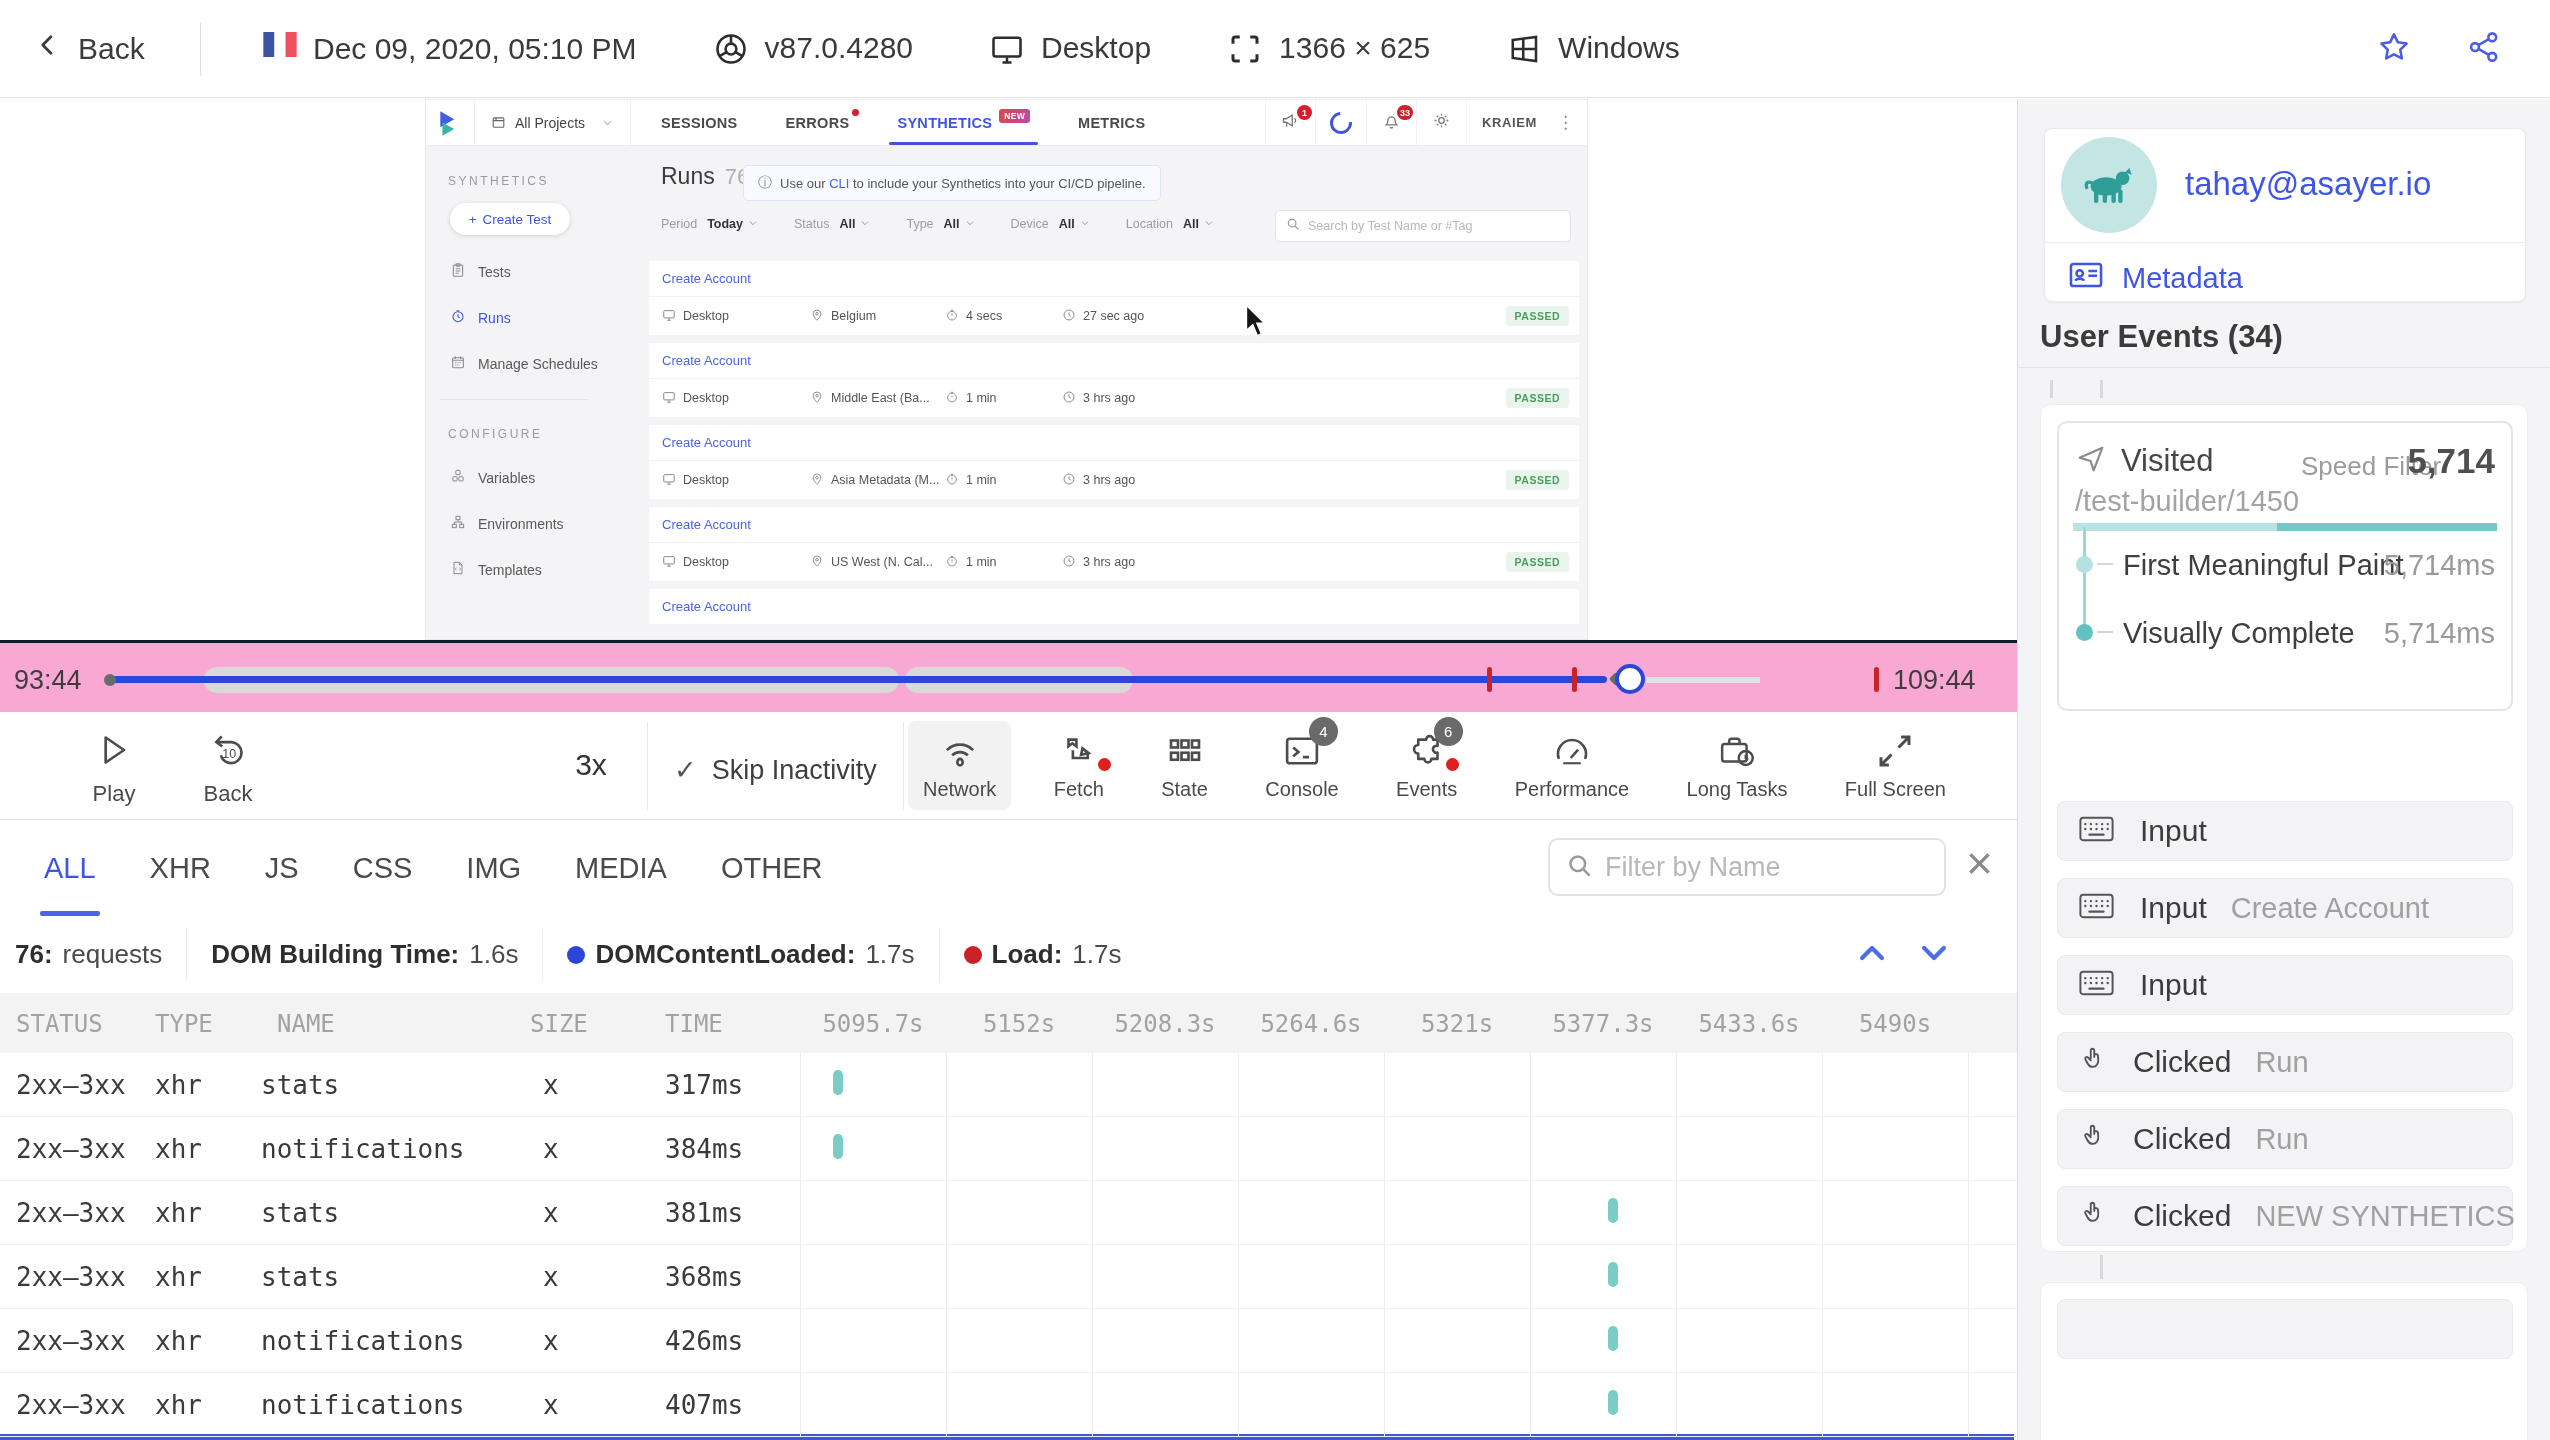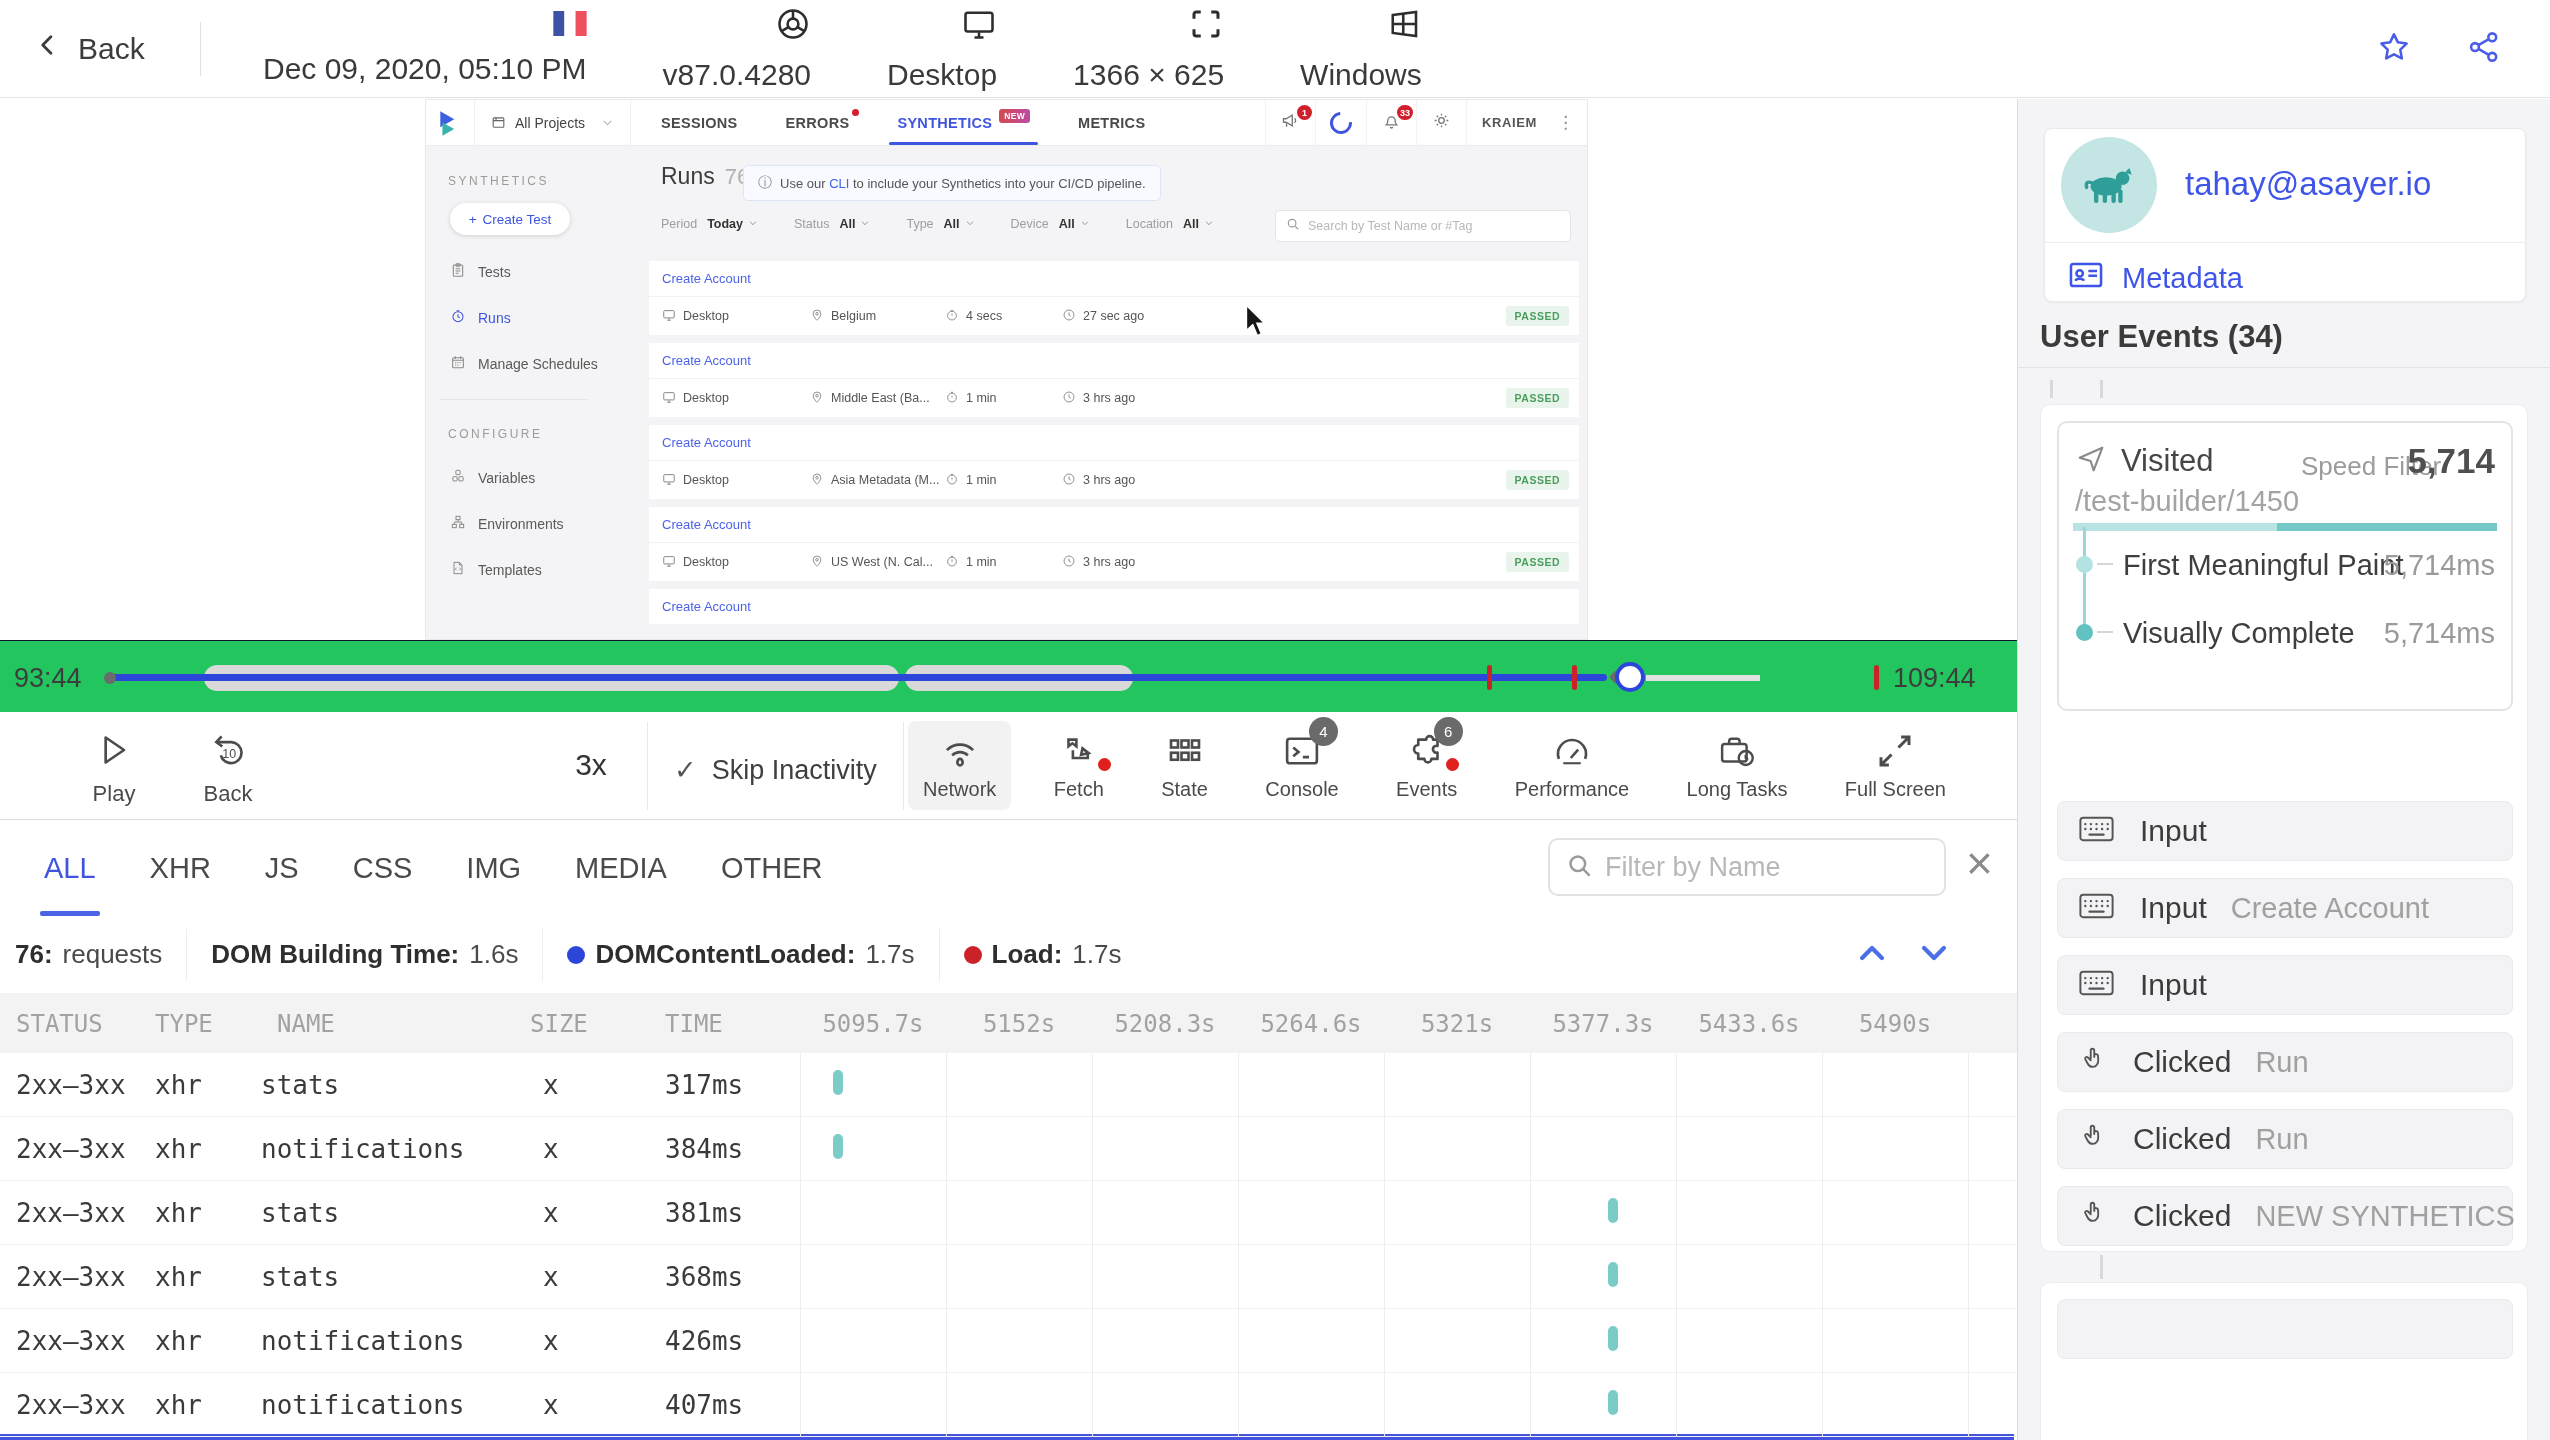--- a/index.html
+++ b/index.html
@@ -8,21 +8,21 @@
           outline:2px solid #a9a9a9; font-family:"Liberation Sans","DejaVu Sans",sans-serif; color:#333; }
 
   
   .topbar { position:absolute; top:0; left:0; width:2550px; height:98px; background:#fff;
             border-bottom:1px solid #e3e3e3; display:flex; align-items:center; }
   .back-btn { display:flex; align-items:center; gap:16px; margin-left:34px; width:150px;
               font-size:30px; color:#3c3c3c; background:none; border:none; cursor:pointer; }
   .back-btn svg { width:28px; height:28px; color:#3c3c3c; }
   .tb-sep { width:1px; height:54px; background:#e0e0e0; margin-left:16px; }
   .tb-meta { display:flex; align-items:center; margin-left:62px; }
-  .tb-item { display:flex; align-items:flex-end; gap:16px; margin-right:76px;flex-direction:column; }
+  .tb-item { display:flex; align-items:flex-start; gap:16px; margin-right:76px; }
   .tb-ic svg { width:36px; height:36px; color:#2d2d2d; display:block; }
   .tb-ic.flag svg { width:34px; height:25px; }
   .tb-txt { font-size:30px; color:#3a3a3a; white-space:nowrap; }
   .tb-right { margin-left:auto; display:flex; gap:54px; margin-right:48px; }
   .tb-right .ibtn { background:none; border:none; cursor:pointer; }
   .tb-right .ibtn svg { width:36px; height:36px; color:#4a5ce8; }
 
   
   .stage { position:absolute; top:99px; left:0; width:2017px; height:541px; background:#fff; }
   .app { position:absolute; left:425px; top:0; width:1163px; height:541px; background:#f4f4f6;
@@ -88,21 +88,21 @@
            font-size:13px; color:#4c63e8; border-bottom:1px solid #f2f2f3; cursor:pointer; }
   .rrow { height:38px; background:#fff; display:flex; align-items:center; font-size:12.5px; color:#555; }
   .rcell { display:flex; align-items:center; gap:7px; }
   .rcell svg { width:14px; height:14px; color:#888; flex:none; }
   .c-dev { margin-left:13px; width:148px; } .c-loc { width:135px; } .c-dur { width:117px; } .c-ago { flex:1; }
   .badge-pass { margin-right:10px; background:#e9f5ec; color:#4a9e5c; font-size:10.5px; font-weight:700;
                 letter-spacing:.5px; padding:4px 9px; border-radius:3px; }
   .cursor { position:absolute; left:1245px; top:205px; width:21px; height:32px; z-index:9; }
 
   
-  .timeline { position:absolute; top:640px; left:0; width:2017px; height:72px; background:#22c55e; border-top:1px solid #0f172a; }
+  .timeline { position:absolute; top:640px; left:0; width:2017px; height:72px; background:#f9a8d4; border-top:3px solid #0f172a; }
   .t-label { position:absolute; top:22px; font-size:27px; color:#3d3d3d; }
   .t-label.start { left:14px; } .t-label.end { left:1893px; }
   .track { position:absolute; left:110px; top:0; width:1770px; height:72px; cursor:pointer; }
   .seg { position:absolute; top:24px; height:26px; border-radius:13px; background:#d9d9da; }
   .line-blue { position:absolute; top:33px; height:7px; border-radius:4px; background:#2b46d9; left:0; }
   .line-gray { position:absolute; top:34px; height:6px; background:#e1e1e1; }
   .mark-red { position:absolute; top:24px; width:5px; height:25px; border-radius:2.5px; background:#cb2128; transform:translateX(-2px); }
   .mark-ev { position:absolute; top:31px; width:10px; height:10px; background:#6b6b6b; border-radius:2px; transform:rotate(45deg); }
   .mark-start { position:absolute; top:31px; width:12px; height:12px; background:#6b6b6b; border-radius:50%; transform:translateX(-6px); }
   .playhead { position:absolute; top:21px; width:30px; height:30px; border-radius:50%; background:#fff;

